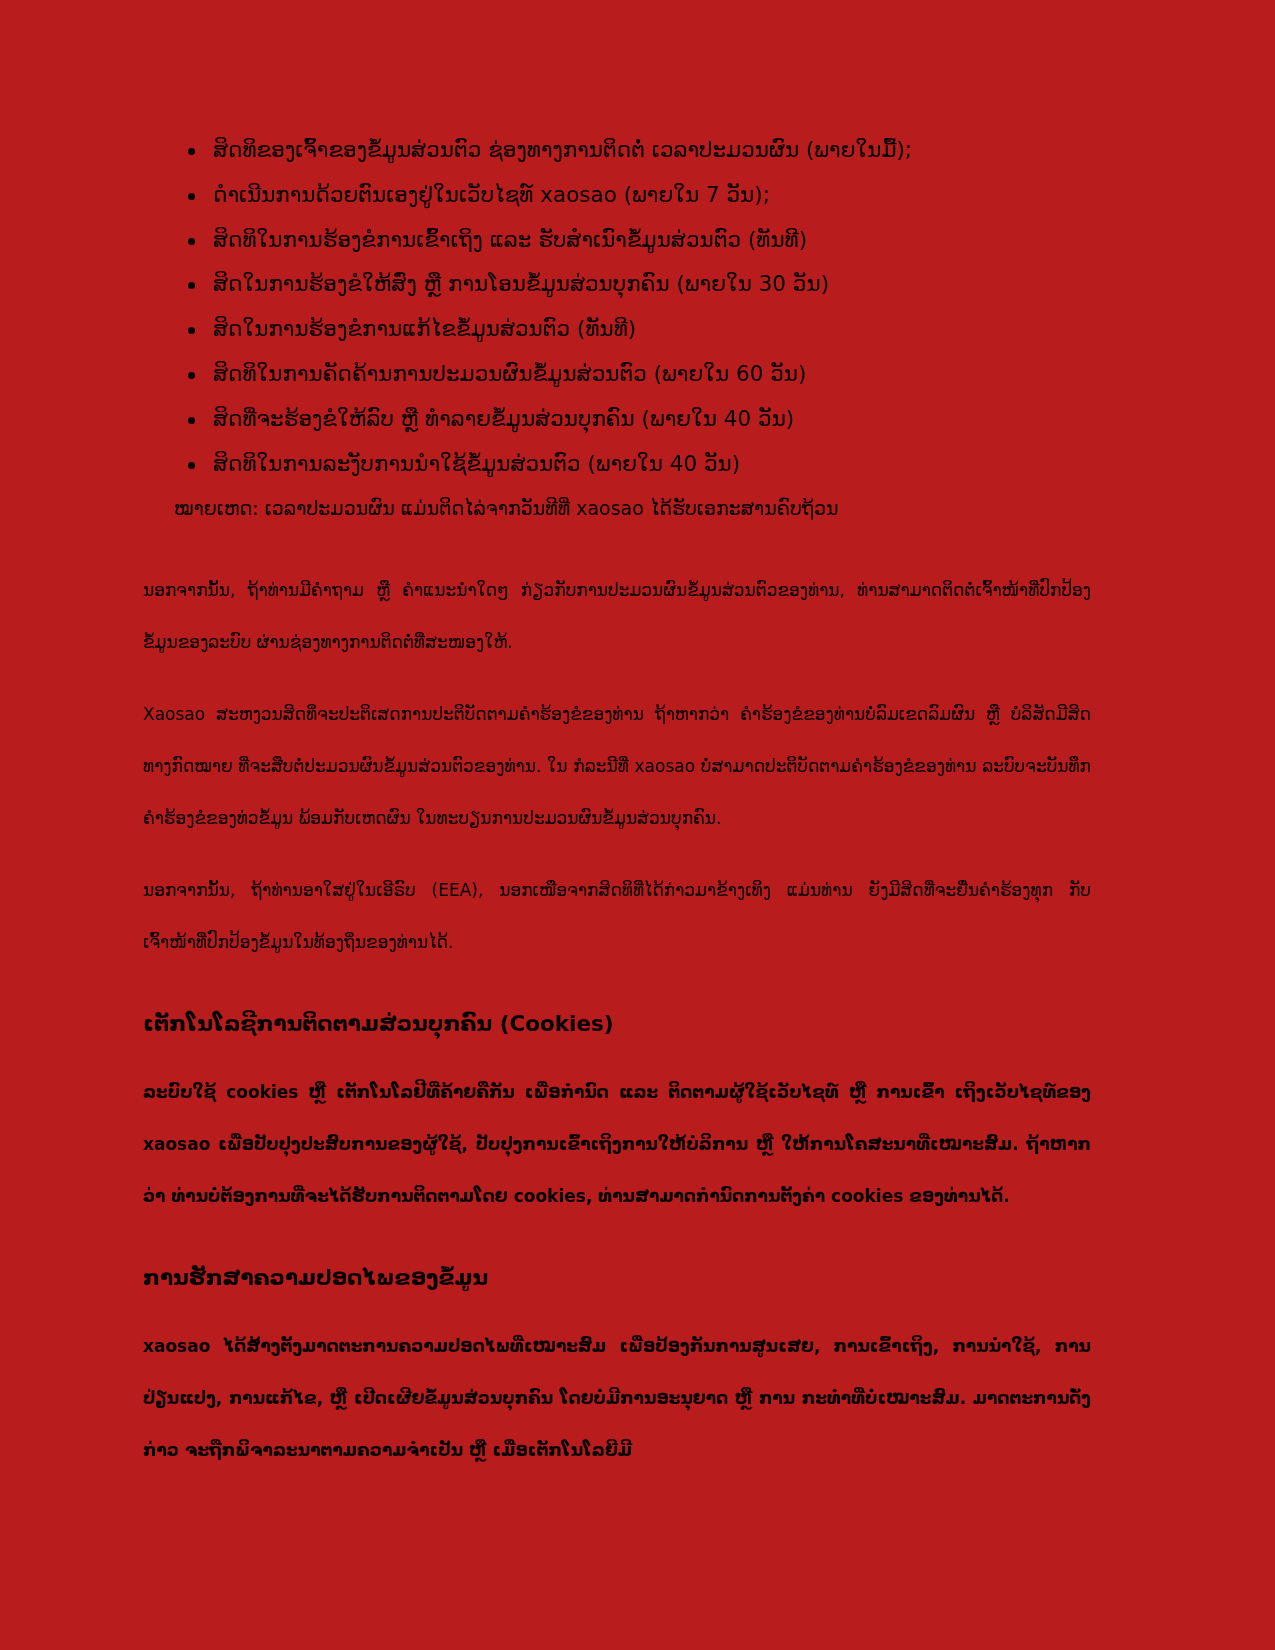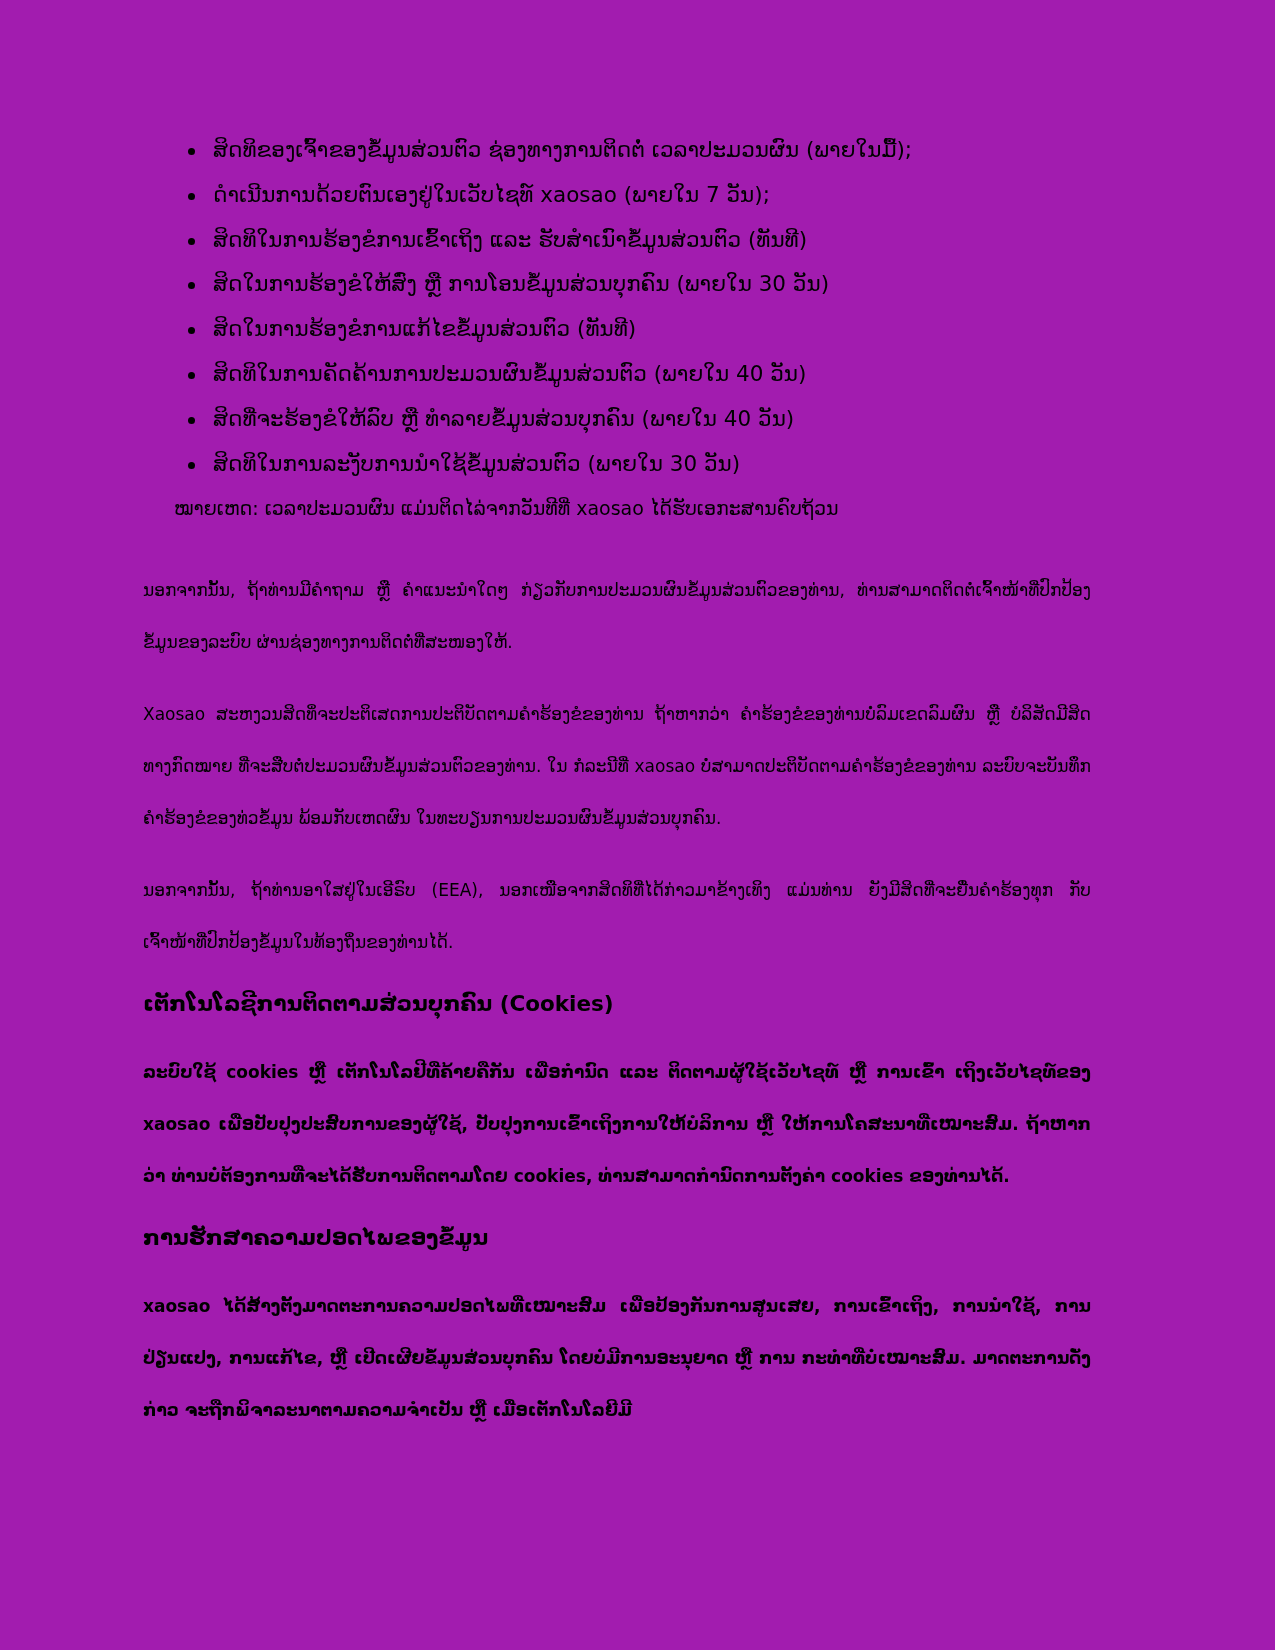--- a/index.html
+++ b/index.html
@@ -9,21 +9,21 @@
   }
   body {
     font-family: "DejaVu Sans", sans-serif;
     color: #000000;
   }
   .page {
     position: relative;
     width: 1275px;
     height: 1650px;
     margin: 0 auto;
-    background: #a21caf;
+    background: #b91c1c;
     box-sizing: border-box;
     overflow: hidden;
   }
   .content {
     position: absolute;
     left: 143px;
     top: 128px;
     width: 948px;
   }
 
@@ -68,43 +68,43 @@
     text-justify: inter-word;
   }
   p.body-para.first {
     margin-top: 33px;
   }
 
   h2.section-heading {
     font-size: 21.5px;
     font-weight: bold;
     line-height: 40px;
-    margin: 16px 0 0 0;
+    margin: 36px 0 0 0;
     text-align: left;
   }
   h2.section-heading + p.body-para {
     margin-top: 22px;
     font-weight: bold;
   }
 </style>
 </head>
 <body>
 
 <div class="page">
   <div class="content">
 
     <ul class="rights-list">
       <li>ສິດທິຂອງເຈົ້າຂອງຂໍ້ມູນສ່ວນຕົວ ຊ່ອງທາງການຕິດຕໍ່ ເວລາປະມວນຜົນ (ພາຍໃນມື້);</li>
       <li>ດຳເນີນການດ້ວຍຕົນເອງຢູ່ໃນເວັບໄຊທ໌ xaosao (ພາຍໃນ 7 ວັນ);</li>
       <li>ສິດທິໃນການຮ້ອງຂໍການເຂົ້າເຖິງ ແລະ ຮັບສຳເນົາຂໍ້ມູນສ່ວນຕົວ (ທັນທີ)</li>
       <li>ສິດໃນການຮ້ອງຂໍໃຫ້ສົ່ງ ຫຼື ການໂອນຂໍ້ມູນສ່ວນບຸກຄົນ (ພາຍໃນ 30 ວັນ)</li>
       <li>ສິດໃນການຮ້ອງຂໍການແກ້ໄຂຂໍ້ມູນສ່ວນຕົວ (ທັນທີ)</li>
-      <li>ສິດທິໃນການຄັດຄ້ານການປະມວນຜົນຂໍ້ມູນສ່ວນຕົວ (ພາຍໃນ 40 ວັນ)</li>
+      <li>ສິດທິໃນການຄັດຄ້ານການປະມວນຜົນຂໍ້ມູນສ່ວນຕົວ (ພາຍໃນ 60 ວັນ)</li>
       <li>ສິດທີ່ຈະຮ້ອງຂໍໃຫ້ລົບ ຫຼື ທຳລາຍຂໍ້ມູນສ່ວນບຸກຄົນ (ພາຍໃນ 40 ວັນ)</li>
-      <li>ສິດທິໃນການລະງັບການນຳໃຊ້ຂໍ້ມູນສ່ວນຕົວ (ພາຍໃນ 30 ວັນ)</li>
+      <li>ສິດທິໃນການລະງັບການນຳໃຊ້ຂໍ້ມູນສ່ວນຕົວ (ພາຍໃນ 40 ວັນ)</li>
     </ul>
 
     <div class="note-line">ໝາຍເຫດ: ເວລາປະມວນຜົນ ແມ່ນຕິດໄລ່ຈາກວັນທີທີ່ xaosao ໄດ້ຮັບເອກະສານຄົບຖ້ວນ</div>
 
     <p class="body-para first">ນອກຈາກນັ້ນ, ຖ້າທ່ານມີຄຳຖາມ ຫຼື ຄຳແນະນຳໃດໆ ກ່ຽວກັບການປະມວນຜົນຂໍ້ມູນສ່ວນຕົວຂອງທ່ານ, ທ່ານສາມາດຕິດຕໍ່ເຈົ້າໜ້າທີ່ປົກປ້ອງຂໍ້ມູນຂອງລະບົບ ຜ່ານຊ່ອງທາງການຕິດຕໍ່ທີ່ສະໜອງໃຫ້.</p>
 
     <p class="body-para">Xaosao ສະຫງວນສິດທິ່ຈະປະຕິເສດການປະຕິບັດຕາມຄຳຮ້ອງຂໍຂອງທ່ານ ຖ້າຫາກວ່າ ຄຳຮ້ອງຂໍຂອງທ່ານບໍ່ລົມເຂດລົມຜົນ ຫຼື ບໍລິສັດມີສິດທາງກົດໝາຍ ທີ່ຈະສືບຕໍ່ປະມວນຜົນຂໍ້ມູນສ່ວນຕົວຂອງທ່ານ. ໃນ ກໍລະນີທີ່ xaosao ບໍ່ສາມາດປະຕິບັດຕາມຄຳຮ້ອງຂໍຂອງທ່ານ ລະບົບຈະບັນທຶກຄຳຮ້ອງຂໍຂອງທ່ວຂໍ້ມູນ ພ້ອມກັບເຫດຜົນ ໃນທະບຽນການປະມວນຜົນຂໍ້ມູນສ່ວນບຸກຄົນ.</p>
 
     <p class="body-para">ນອກຈາກນັ້ນ, ຖ້າທ່ານອາໃສຢູ່ໃນເອີຣົບ (EEA), ນອກເໜືອຈາກສິດທິທີ່ໄດ້ກ່າວມາຂ້າງເທິງ ແມ່ນທ່ານ ຍັງມີສິດທີ່ຈະຍື່ນຄຳຮ້ອງທຸກ ກັບເຈົ້າໜ້າທີ່ປົກປ້ອງຂໍ້ມູນໃນທ້ອງຖິ່ນຂອງທ່ານໄດ້.</p>
 

